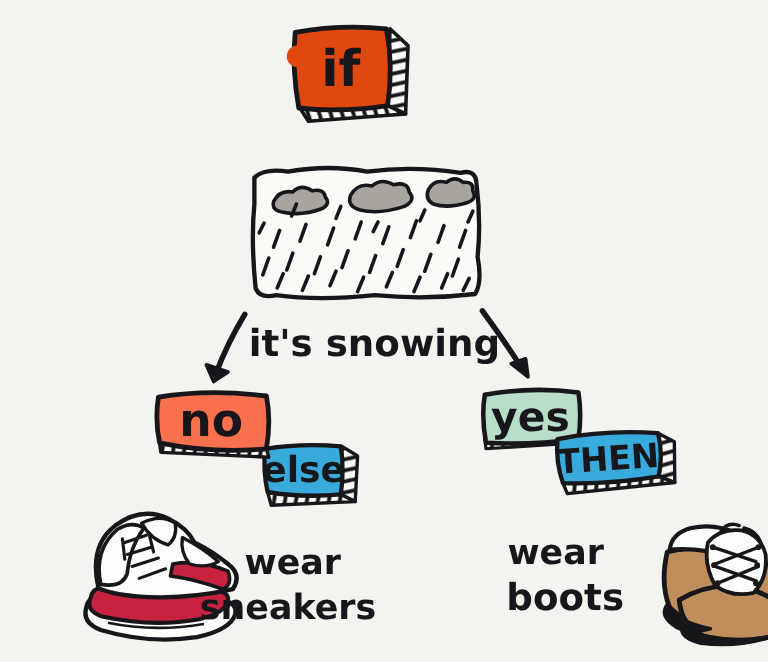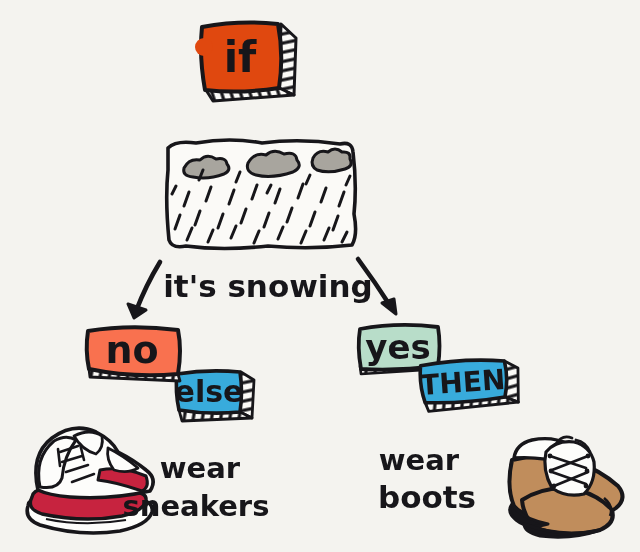--- a/index.html
+++ b/index.html
@@ -10,20 +10,21 @@
     width: 640px;
     height: 552px;
     background: #f4f3ef;
     font-family: "DejaVu Sans", sans-serif;
     overflow: hidden;
   }
   #stage {
     position: relative;
     width: 528px;
     height: 552px;
+    margin-left: 44px;
   }
   #stage > svg {
     position: absolute;
     top: 0;
     left: 0;
   }
   .hand-text {
     font-family: "DejaVu Sans", sans-serif;
     fill: #17161a;
     font-weight: 600;

